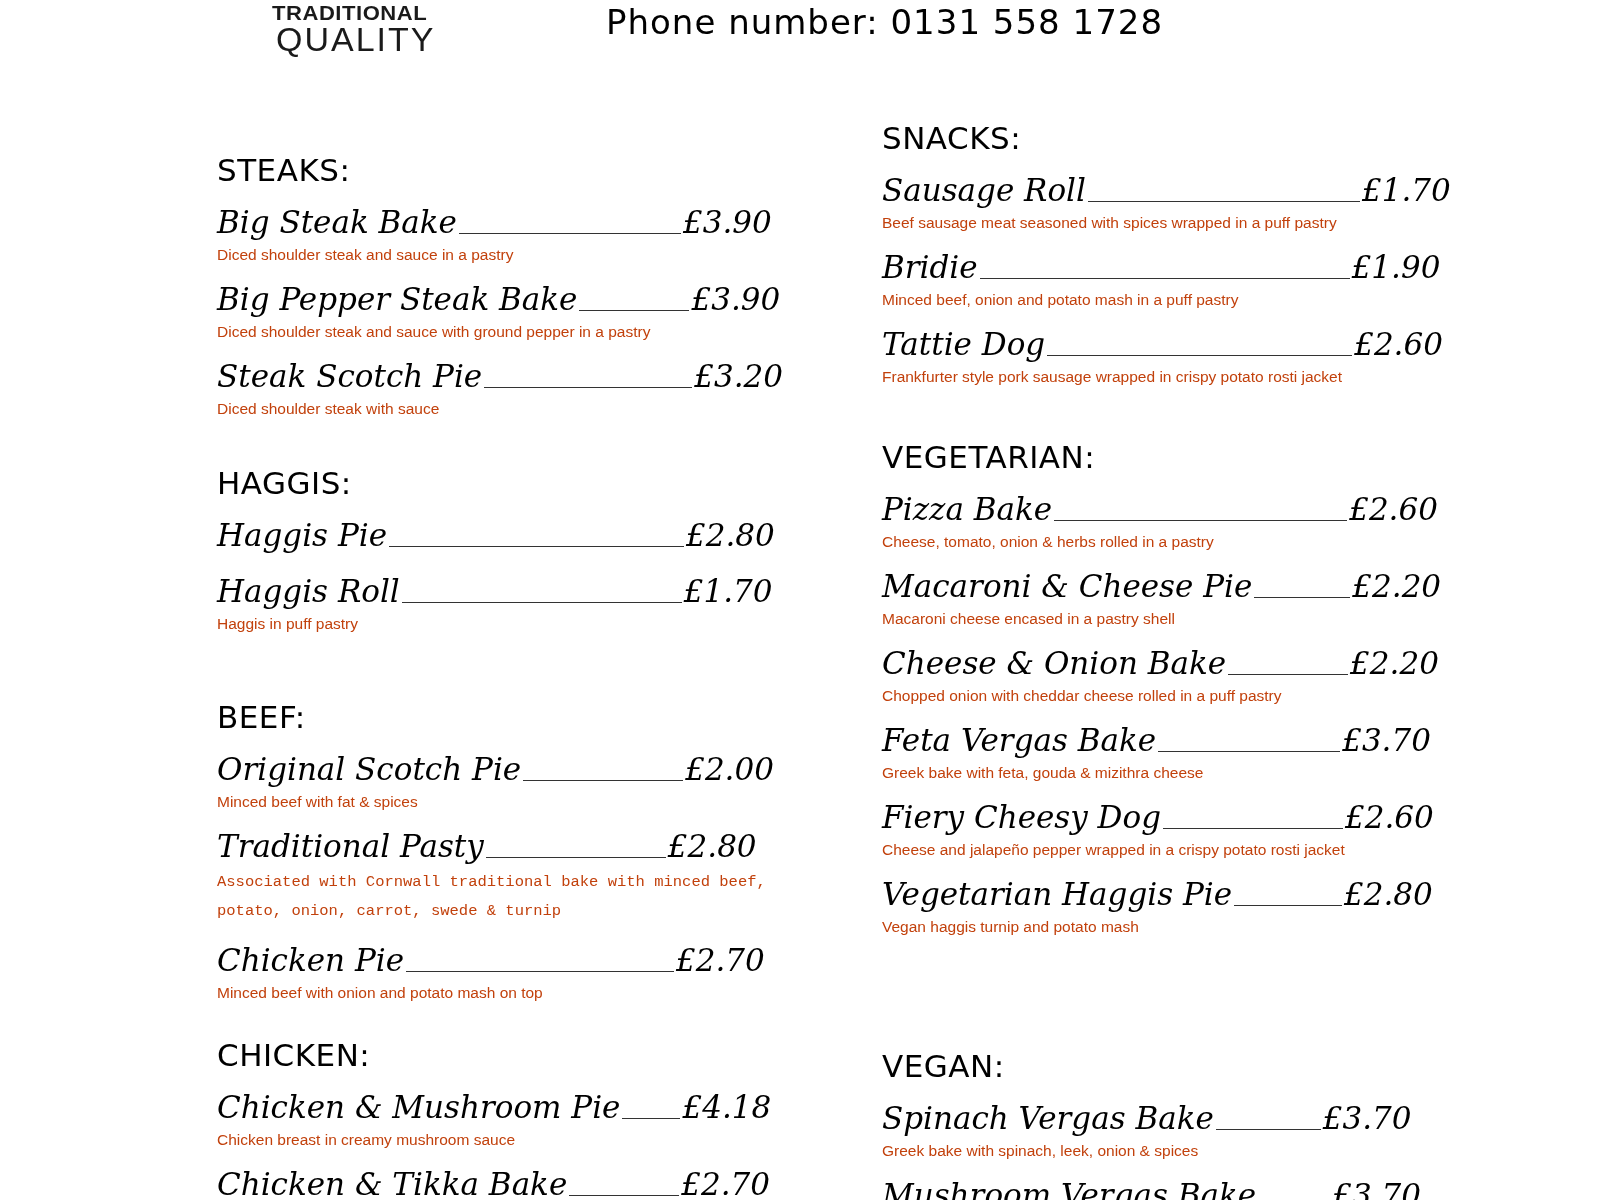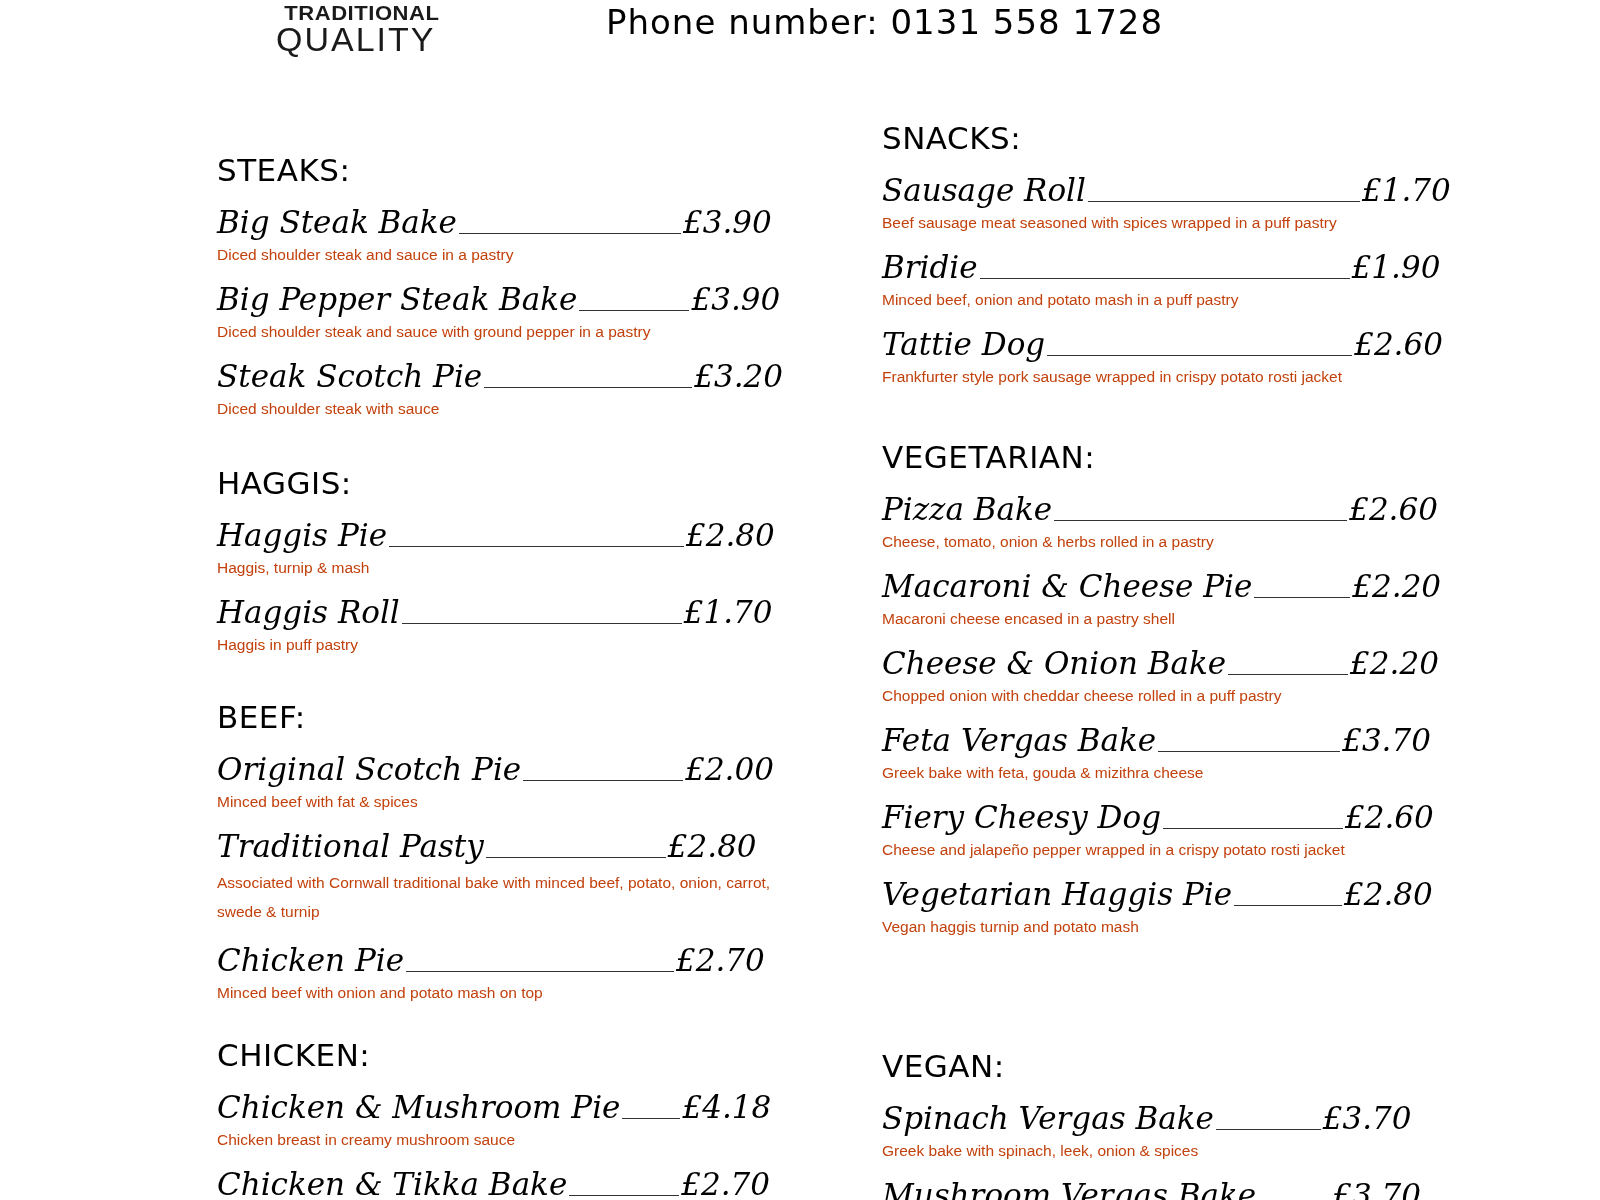--- a/index.html
+++ b/index.html
@@ -1,32 +1,32 @@
 <!DOCTYPE html>
 <html><head>
   <meta charset="utf-8">
   <style>
     html, body { margin: 0; padding: 0; background: #ffffff; }
     body { width: 1600px; height: 1200px; overflow: hidden; position: relative; color: #000; }
-    .logo { position: absolute; left: 276px; top: 2px; text-align: right; }
+    .logo { position: absolute; left: 276px; top: 2px; text-align: left; }
     .logo .l1 { font-family: "Liberation Sans", sans-serif; font-weight: bold; font-size: 21px; letter-spacing: 0.5px; color: #1a1a1a; line-height: 21px; transform: scaleX(1.05); }
     .logo .l2 { font-family: "Liberation Sans", sans-serif; font-weight: normal; font-size: 34px; letter-spacing: 2px; color: #1a1a1a; line-height: 32px; }
     .phone { position: absolute; left: 606px; top: 2px; font-family: "DejaVu Sans", sans-serif; font-size: 34px; letter-spacing: 1px; }
     .col { position: absolute; top: 0; }
     .col-left { left: 217px; width: 600px; }
     .col-right { left: 882px; width: 600px; }
     .section { position: absolute; left: 0; width: 600px; }
     .sec-title { font-family: "DejaVu Sans", sans-serif; font-size: 31px; font-weight: normal; height: 50px; line-height: 40px; letter-spacing: 0.5px; }
     .item { margin-bottom: 12px; }
     .item-line { font-family: "DejaVu Serif", serif; font-style: italic; font-size: 31px; line-height: 44px; white-space: nowrap; display: flex; align-items: baseline; }
     .item-name { }
     .leader { flex: 0 0 auto; border-bottom: 1.5px solid #333; height: 1px; margin: 0 2px; align-self: flex-end; margin-bottom: 10px; }
     .price { }
     .desc { font-family: "Liberation Sans", sans-serif; font-size: 15.5px; line-height: 21px; color: #c2410c; }
-    .desc.wrap { line-height: 29px; width: 580px; white-space: normal; }
+    .desc.wrap { line-height: 29px; width: 580px; white-space: normal; font-family: Liberation Mono, monospace; }
   </style>
 </head>
 <body>
 
 <div class="logo">
   <div class="l1">TRADITIONAL</div>
   <div class="l2">QUALITY</div>
 </div>
 <div class="phone">Phone number: 0131 558 1728</div>
 
@@ -61,21 +61,20 @@
   </div>
 
   <div class="section" style="top:463px">
     <div class="sec-title">HAGGIS:</div>
     <div class="item">
       <div class="item-line">
           <span class="item-name">Haggis Pie</span>
           <span class="leader" style="width:295px"></span>
           <span class="price">£2.80</span>
         </div>
-      <div class="desc">Haggis, turnip &amp; mash</div>
     </div>
     <div class="item">
       <div class="item-line">
           <span class="item-name">Haggis Roll</span>
           <span class="leader" style="width:280px"></span>
           <span class="price">£1.70</span>
         </div>
       <div class="desc">Haggis in puff pastry</div>
     </div>
   </div>

